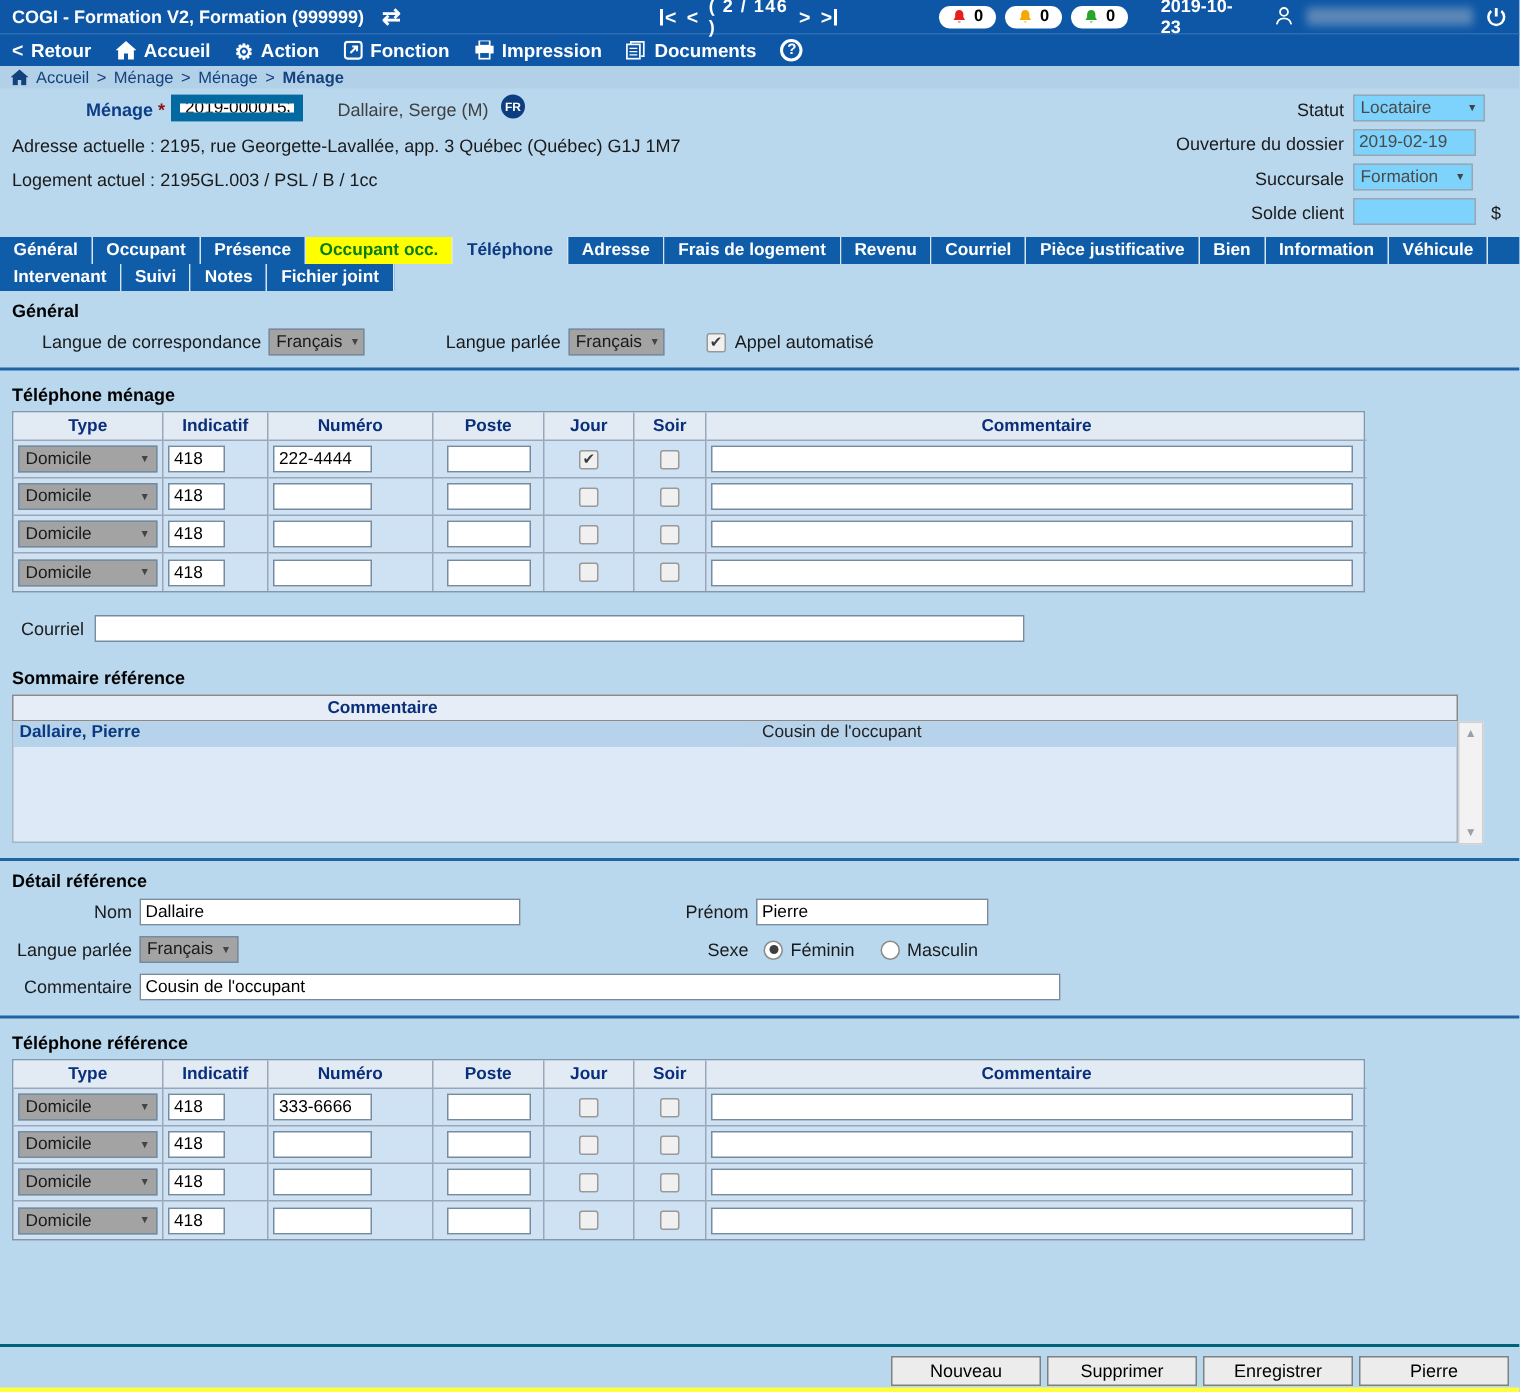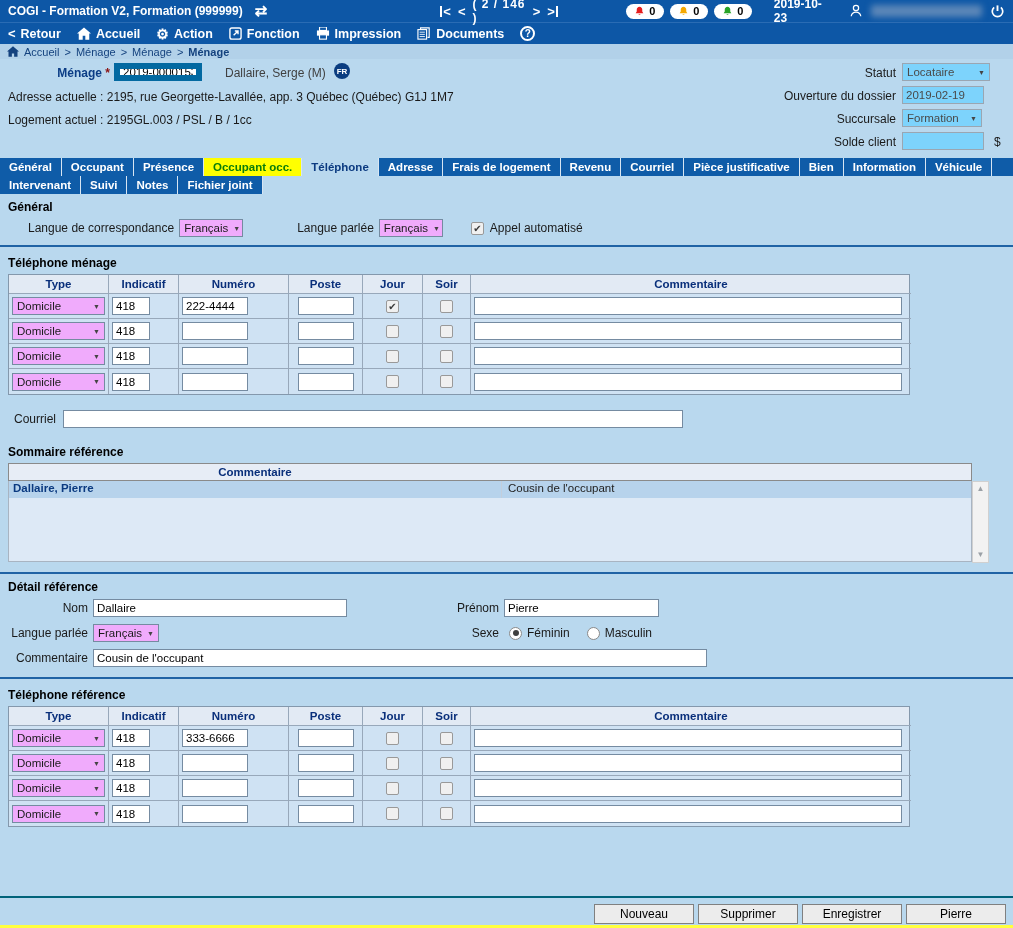--- a/index.html
+++ b/index.html
@@ -64,21 +64,21 @@
   .star { color:#8a1010; font-weight:bold; }
   .tin { height:18px; border:1px solid #758ba1; background:#fff; font:11.5px "Liberation Sans",sans-serif; padding:0 3px; }
   .in-menage { position:absolute; left:114px; top:4px; width:88px; border:6px solid #0369a1; }
   .client-name { position:absolute; left:225px; top:7px; color:#404040; }
   .fr-badge { position:absolute; left:334px; top:4px; width:16px; height:16px; border-radius:50%;
     background:#0b3d80; color:#fff; font-size:8px; font-weight:bold; display:flex; align-items:center; justify-content:center; }
   .adresse { position:absolute; left:8px; top:31px; }
   .logement { position:absolute; left:8px; top:54px; }
   .rlab { position:absolute; left:640px; width:256px; text-align:right; }
   .rfield { position:absolute; left:902px; }
-  .fsel { background:#f0abfc; border:1px solid #758ba1; height:18px; display:inline-flex; align-items:center;
+  .fsel { background:#a3a3a3; border:1px solid #758ba1; height:18px; display:inline-flex; align-items:center;
     justify-content:space-between; padding:0 4px; font-size:11.5px; cursor:pointer; }
   .fsel .arr { font-size:7px; color:#444; margin-left:5px; }
   .dis { background:#7dd3fc; color:#4a4a4a; border-color:#9aa6b2; cursor:default; }
   .dollar { position:absolute; left:994px; top:76px; }
 
   
   .tabs-r1 { height:18px; background:#0f5ca8; display:flex; }
   .tabs-r2 { height:18px; display:flex; }
   .tab {
     background:#0f5ca8; color:#fff; font-weight:bold; font-size:11.5px;

